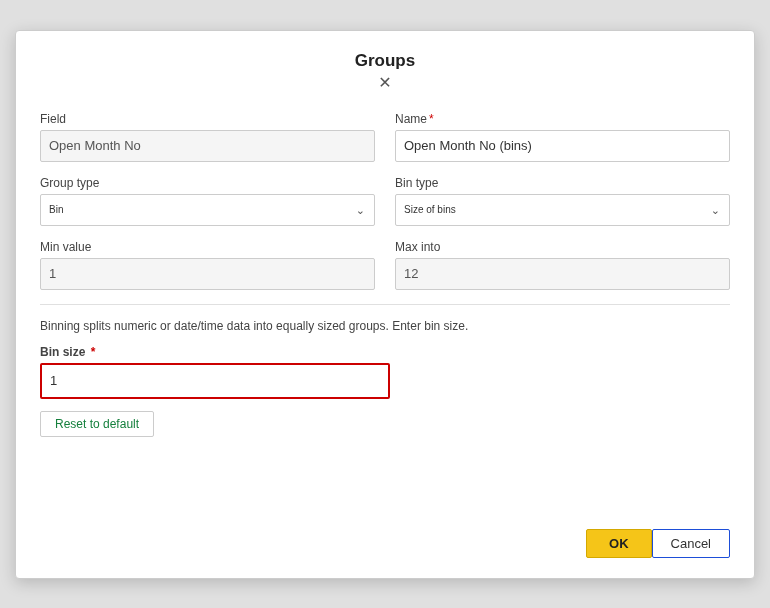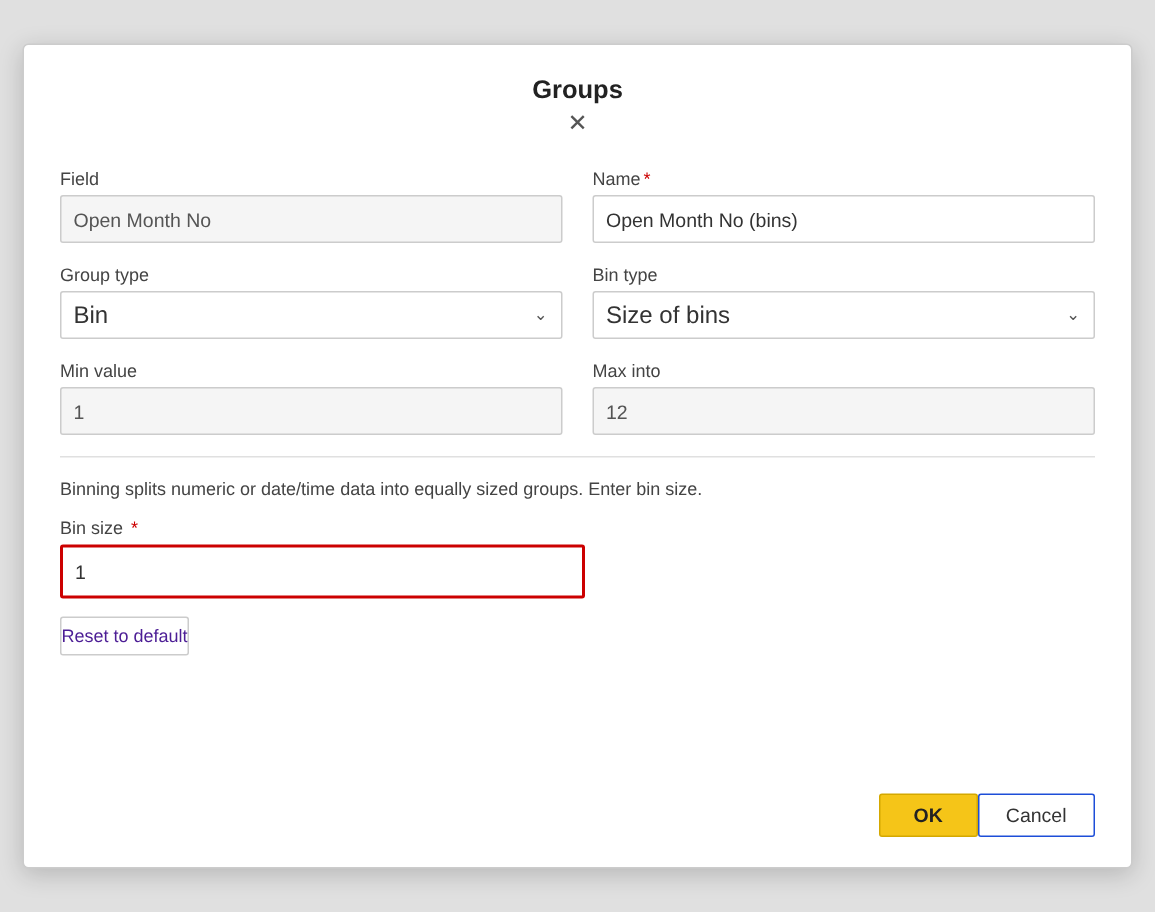--- a/index.html
+++ b/index.html
@@ -77,21 +77,21 @@
       background: #f5f5f5;
       color: #555;
     }
     .form-select-wrapper {
       position: relative;
     }
     .form-select {
       border: 1px solid #ccc;
       border-radius: 2px;
       padding: 6px 30px 6px 8px;
-      font-size: 16px;
+      font-size: 10px;
       color: #333;
       background: #fff;
       height: 32px;
       outline: none;
       width: 100%;
       appearance: none;
       -webkit-appearance: none;
       cursor: pointer;
     }
     .select-arrow {
@@ -110,43 +110,44 @@
     }
     .info-text {
       font-size: 12px;
       color: #444;
       margin-bottom: 12px;
     }
     .bin-size-label {
       font-size: 12px;
       color: #444;
       margin-bottom: 4px;
+      font-weight: bold;
     }
     .bin-size-input {
       border: 2px solid #c00;
       border-radius: 2px;
       padding: 6px 8px;
       font-size: 13px;
       color: #333;
       background: #fff;
       height: 36px;
       outline: none;
       width: 100%;
     }
     .bin-size-wrapper {
       width: 350px;
       margin-bottom: 12px;
     }
     .reset-btn {
       background: #fff;
       border: 1px solid #ccc;
       border-radius: 2px;
-      padding: 5px 0;
-      font-size: 12px;
-      color: #4c1d95;
+      padding: 5px 14px;
+      font-size: 12px;
+      color: #15803d;
       cursor: pointer;
       margin-bottom: 0;
     }
     .dialog-footer {
       display: flex;
       justify-content: flex-end;
       margin-top: 80px;
       padding-top: 12px;
     }
     .btn-ok {

